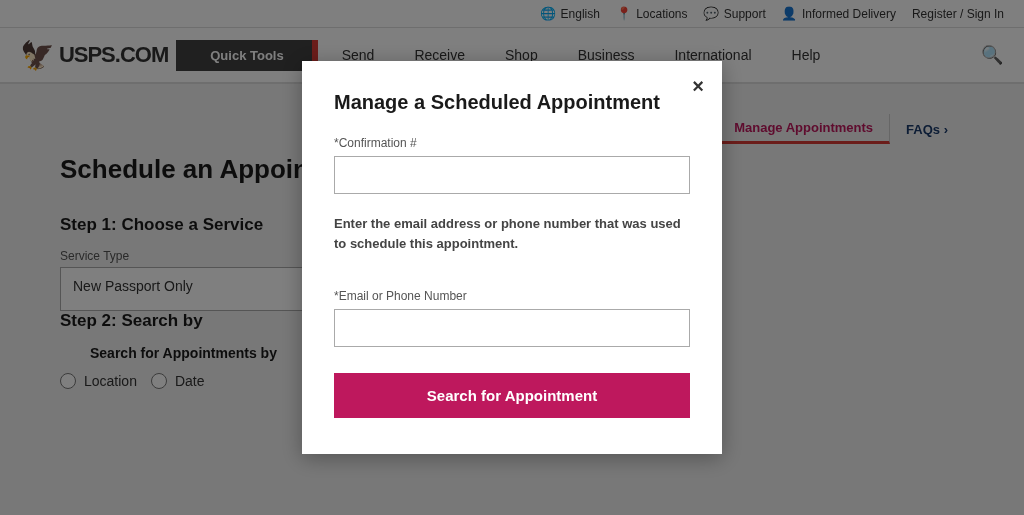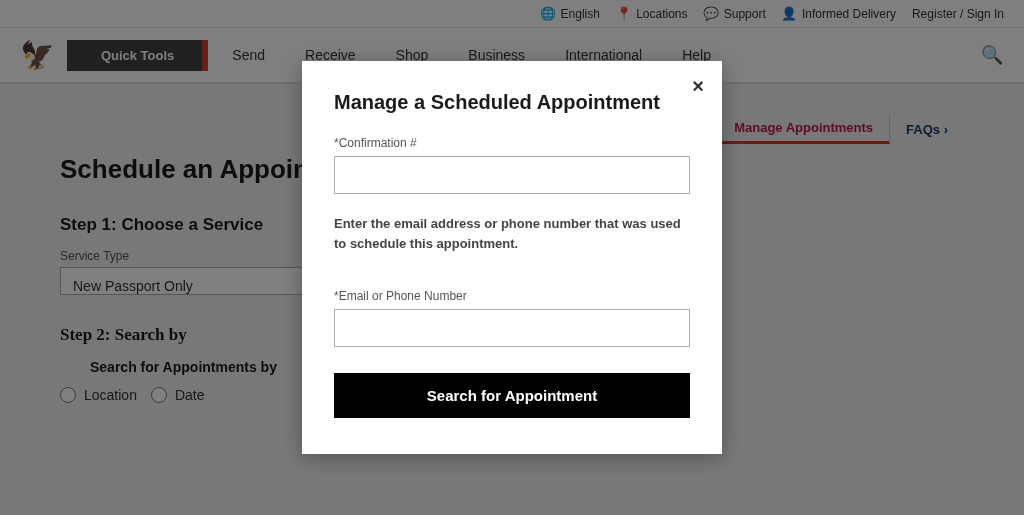--- a/index.html
+++ b/index.html
@@ -141,21 +141,21 @@
       margin-bottom: 4px;
       display: block;
     }
     .select-wrapper {
       position: relative;
       display: inline-block;
       width: 300px;
     }
     .service-select {
       width: 100%;
-      padding: 10px 40px 0 12px;
+      padding: 10px 40px 16px 12px;
       border: 1px solid #aaa;
       background: #fff;
       font-size: 14px;
       appearance: none;
       cursor: pointer;
       color: #333;
     }
     .select-arrow {
       position: absolute;
       right: 10px;
@@ -163,23 +163,21 @@
       transform: translateY(-50%);
       font-size: 18px;
       color: #555;
       pointer-events: none;
     }
 
     .step2-title {
       font-size: 17px;
       font-weight: bold;
       color: #1a1a1a;
-      margin-top: 30px;
       margin-bottom: 14px;
-      font-family: Liberation Serif, serif;
     }
     .search-by-label {
       font-size: 14px;
       font-weight: bold;
       color: #1a1a1a;
       margin-bottom: 12px;
       margin-left: 30px;
     }
     .radio-group { display: flex; gap: 14px; }
     .radio-item {
@@ -243,21 +241,21 @@
     }
     .modal-desc {
       font-size: 13px;
       color: #444;
       line-height: 1.5;
       margin-bottom: 36px;
       font-weight: bold;
     }
     .search-btn {
       width: 100%;
-      background: #000000;
+      background: #be185d;
       color: #fff;
       border: none;
       padding: 14px;
       font-size: 15px;
       font-weight: bold;
       cursor: pointer;
       margin-top: 6px;
     }
   </style>
 </head>
@@ -281,20 +279,21 @@
     <span>Informed Delivery</span>
   </div>
   <div class="utility-item">
     <span>Register / Sign In</span>
   </div>
 </div>
 
 <nav class="main-nav">
   <div class="logo-area">
     <span class="logo-eagle">🦅</span>
+    <span class="logo-text">USPS.COM</span>
   </div>
   <button class="quick-tools-btn">Quick Tools</button>
   <ul class="nav-links">
     <li><a href="#">Send</a></li>
     <li><a href="#">Receive</a></li>
     <li><a href="#">Shop</a></li>
     <li><a href="#">Business</a></li>
     <li><a href="#">International</a></li>
     <li><a href="#">Help</a></li>
   </ul>

